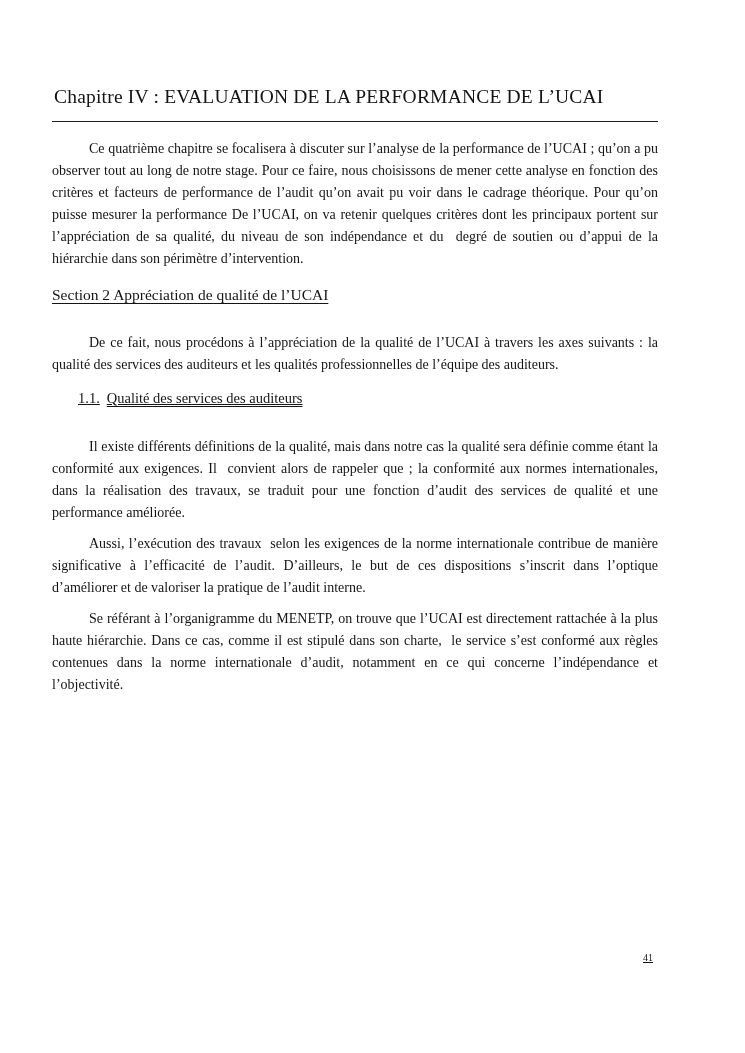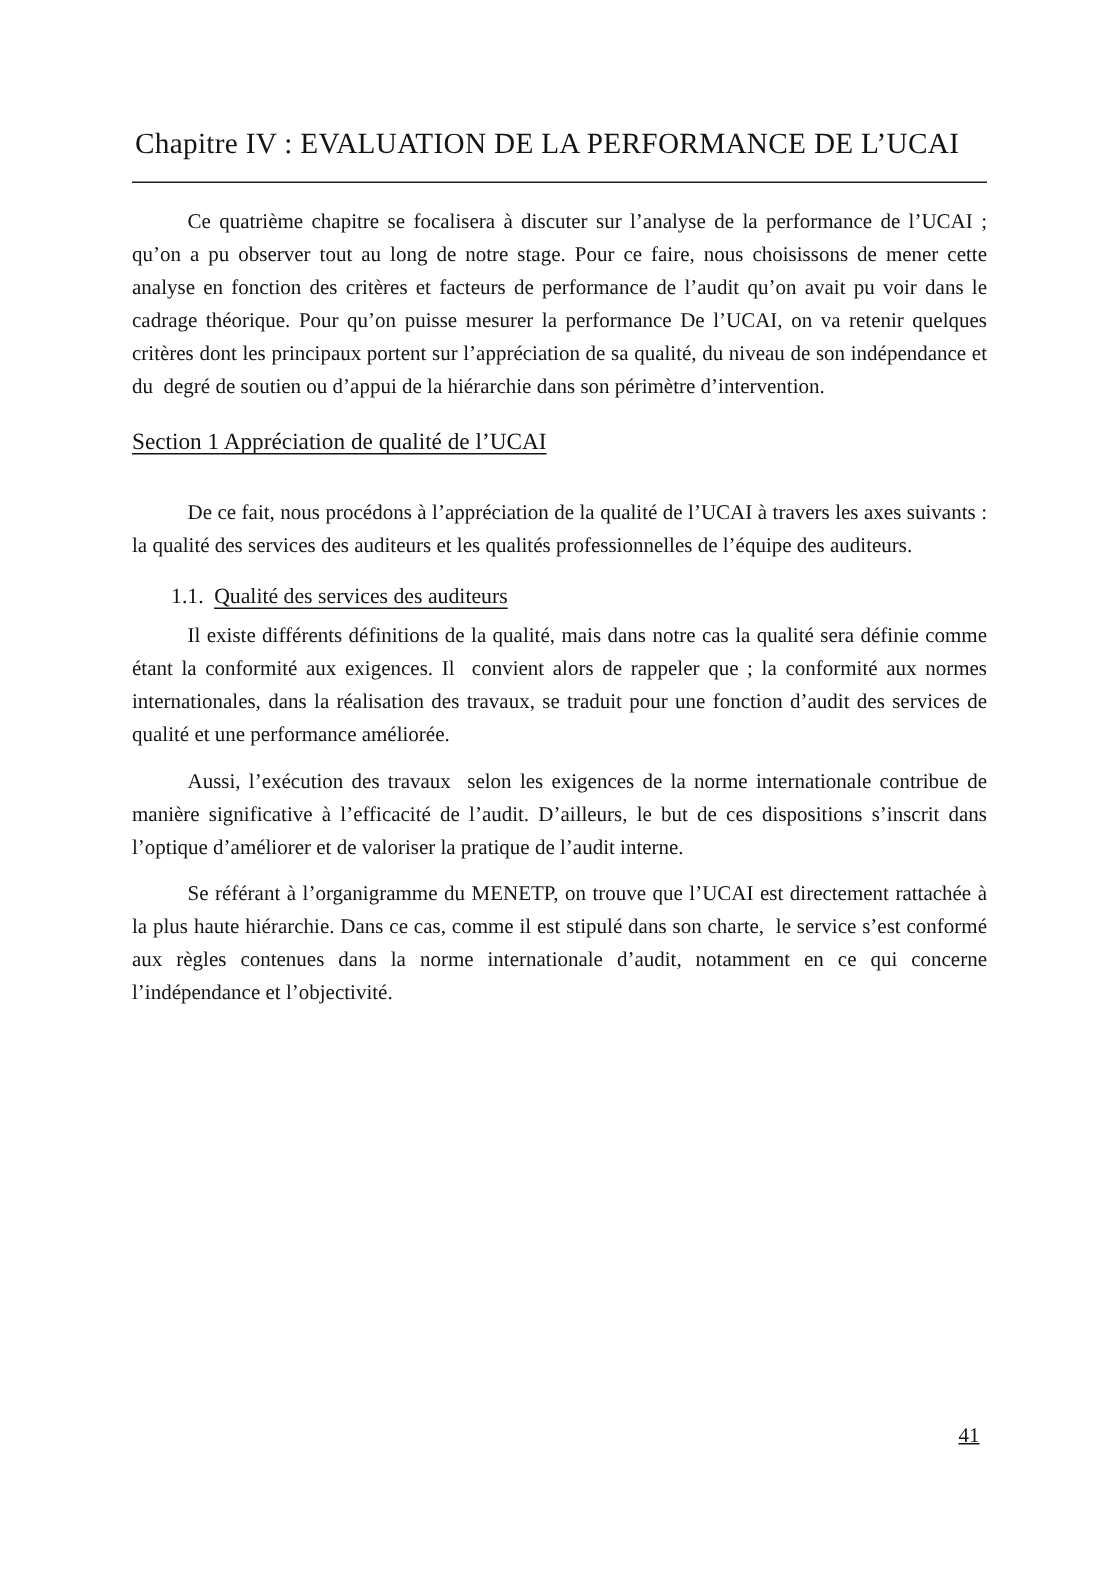--- a/index.html
+++ b/index.html
@@ -6,21 +6,21 @@
     margin: 0;
     padding: 0;
     background: #ffffff;
   }
   .page {
     position: relative;
     width: 745px;
     height: 1053px;
     background: #ffffff;
     box-sizing: border-box;
-    padding: 86px 87px 0 88px;
+    padding: 86px 87px 0 52px;
     font-family: "Liberation Serif", "DejaVu Serif", serif;
     color: #141414;
     overflow: hidden;
   }
   .chapter-title {
     font-size: 19.5px;
     font-weight: normal;
     line-height: 22px;
     margin: 0 0 13px 2px;
     letter-spacing: 0.2px;
@@ -44,50 +44,51 @@
     font-weight: normal;
     line-height: 26px;
     margin: 12px 0 24px 0;
     text-decoration: underline;
     text-underline-offset: 3px;
   }
   .subsection-heading {
     font-size: 14.5px;
     font-weight: normal;
     line-height: 26px;
-    margin: 8px 0 3px 26px;
+    margin: 8px 0 25px 26px;
+    text-decoration: underline;
   }
   .subsection-number {
     margin-right: 7px;
   }
   .subsection-title {
     text-decoration: underline;
     text-underline-offset: 3px;
   }
   .page-number {
     position: absolute;
     top: 950px;
     right: 92px;
-    font-size: 14px;
+    font-size: 10px;
     line-height: 16px;
     text-decoration: underline;
   }
 </style>
 </head>
 <body>
 
 <div class="page">
 
   <h1 class="chapter-title">Chapitre IV : EVALUATION DE LA PERFORMANCE DE L’UCAI</h1>
 
   <hr class="title-rule">
 
   <p class="para">Ce quatrième chapitre se focalisera à discuter sur l’analyse de la performance de l’UCAI ; qu’on a pu observer tout au long de notre stage. Pour ce faire, nous choisissons de mener cette analyse en fonction des critères et facteurs de performance de l’audit qu’on avait pu voir dans le cadrage théorique. Pour qu’on puisse mesurer la performance De l’UCAI, on va retenir quelques critères dont les principaux portent sur l’appréciation de sa qualité, du niveau de son indépendance et du&nbsp; degré de soutien ou d’appui de la hiérarchie dans son périmètre d’intervention.</p>
 
-  <h2 class="section-heading">Section 1 Appréciation de qualité de l’UCAI</h2>
+  <h2 class="section-heading">Section 2 Appréciation de qualité de l’UCAI</h2>
 
 
   <p class="para">De ce fait, nous procédons à l’appréciation de la qualité de l’UCAI à travers les axes suivants : la qualité des services des auditeurs et les qualités professionnelles de l’équipe des auditeurs.</p>
 
   <h3 class="subsection-heading">
     <span class="subsection-number">1.1.</span><span class="subsection-title">Qualité des services des auditeurs</span>
   </h3>
 
   <p class="para">Il existe différents définitions de la qualité, mais dans notre cas la qualité sera définie comme étant la conformité aux exigences. Il&nbsp; convient alors de rappeler que ; la conformité aux normes internationales, dans la réalisation des travaux, se traduit pour une fonction d’audit des services de qualité et une performance améliorée.</p>
 

